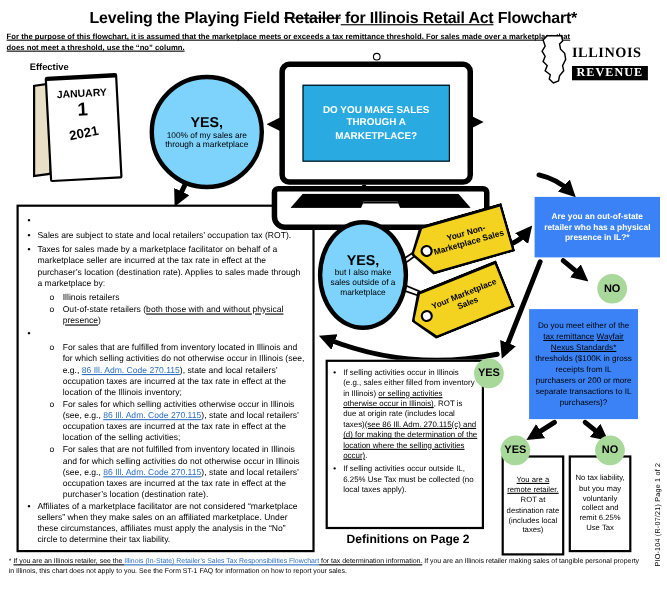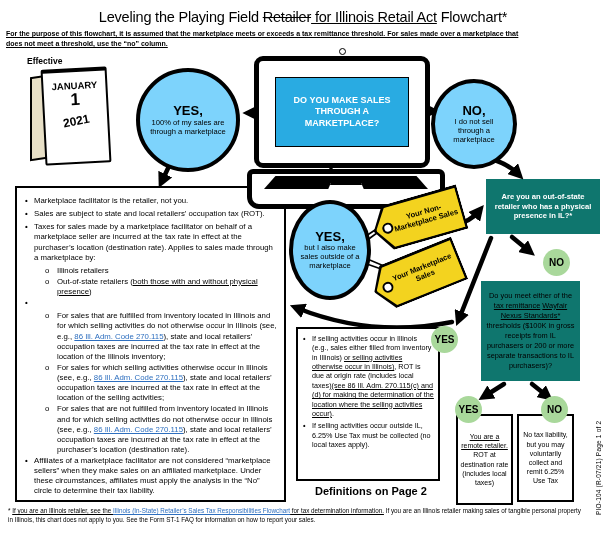--- a/index.html
+++ b/index.html
@@ -3,21 +3,21 @@
 <meta charset="utf-8">
 <style>
   html,body{margin:0;padding:0;background:#fff;}
   .canvas{position:relative;width:606px;height:540px;background:#fff;overflow:hidden;
           font-family:"Liberation Sans",sans-serif;color:#000;}
   .u{text-decoration:underline;}
   .strike{text-decoration:line-through;}
   .link{color:#2e6fbf;text-decoration:underline;}
 
   .title{position:absolute;top:9px;left:0;width:606px;text-align:center;
-         font-size:14.5px;font-weight:normal;letter-spacing:-0.2px;z-index:3;}
+         font-size:14.5px;font-weight:bold;letter-spacing:-0.2px;z-index:3;}
   .subtitle{position:absolute;top:29px;left:6px;width:524px;font-size:7px;font-weight:bold;line-height:1.45;z-index:3;}
   .effective{position:absolute;top:56px;left:27px;font-size:8.5px;font-weight:bold;}
 
   
   .cal{position:absolute;left:28px;top:66px;width:86px;height:100px;z-index:4;}
   .cal-spine{position:absolute;left:2px;top:10px;width:13px;height:80px;background:#e7dfc6;
              border:2.5px solid #000;transform:skewY(-8deg);}
   .cal-page{position:absolute;left:15px;top:2px;width:62px;height:90px;background:#fff;
             border:2.5px solid #000;border-top-width:4px;transform:rotate(-3deg);
             text-align:center;border-radius:2px;}
@@ -65,21 +65,21 @@
      text-align:center;font-size:7.6px;font-weight:bold;line-height:1.15;}
 
   
   .box{position:absolute;background:#fff;border:2.5px solid #000;z-index:4;}
   .fac-box{left:15px;top:186px;width:271px;height:316px;padding:8px 6px 4px 8px;font-size:7.8px;line-height:1.3;
            box-sizing:border-box;overflow:hidden;}
   .bullet{display:flex;margin-bottom:3px;}
   .bullet .b-dot{width:9px;flex:0 0 9px;font-weight:bold;}
   .bullet2{display:flex;margin:1px 0 1px 20px;}
   .bullet2 .b-dot{width:12px;flex:0 0 12px;}
-  .blue-box{position:absolute;background:#0f766e;z-index:4;box-sizing:border-box;}
+  .blue-box{position:absolute;background:#3b82f6;z-index:4;box-sizing:border-box;}
   .presence-box{left:486px;top:179px;width:114px;height:55px;color:#fff;font-weight:bold;font-size:7.6px;
                 display:flex;align-items:center;justify-content:center;text-align:center;padding:3px;line-height:1.3;}
   .wayfair-box{left:481px;top:281px;width:99px;height:100px;color:#000;font-weight:normal;font-size:7.4px;
                 display:flex;align-items:center;justify-content:center;text-align:center;padding:5px;line-height:1.36;}
   .oos-box{left:296px;top:327px;width:144px;height:154px;border-width:2px;padding:5px 4px 2px 5px;
            font-size:7.2px;line-height:1.3;box-sizing:border-box;overflow:hidden;z-index:5;}
   .oos-intro{text-decoration:underline;margin-bottom:2px;}
   .small-box{position:absolute;background:#fff;border:2px solid #000;z-index:5;box-sizing:border-box;
            font-size:7px;line-height:1.32;text-align:center;display:flex;align-items:center;justify-content:center;
            padding:2px;}
@@ -132,40 +132,45 @@
 
   <div class="cal">
     <div class="cal-spine"></div>
     <div class="cal-page">
       <div class="cal-month">JANUARY</div>
       <div class="cal-day">1</div>
       <div class="cal-year">2021</div>
     </div>
   </div>
 
+  <div class="logo">
+    <svg width="28" height="48" viewBox="0 0 30 48">
+      <path d="M 8 1 L 22 1 L 23 6 L 20 9 L 21 14 L 25 18 L 26 24 L 23 30 L 24 35 L 20 40 L 19 45 L 14 47 L 10 43 L 11 39 L 6 35 L 8 30 L 4 26 L 6 21 L 3 16 L 6 11 L 4 5 Z" fill="#fff" stroke="#000" stroke-width="1.4"></path>
+    </svg>
+    <div class="logo-txt">
+      <div class="logo-state">ILLINOIS</div>
+      <div class="logo-dept">REVENUE</div>
+    </div>
+  </div>
 
   <div class="laptop">
     <div class="lap-cam"></div>
     <div class="lap-screen">
       <div class="lap-screen-inner">DO YOU MAKE SALES THROUGH A MARKETPLACE?</div>
     </div>
     <div class="lap-base">
       <div class="lap-kb"></div>
       <div class="lap-pad"></div>
     </div>
   </div>
 
   <div class="circle" style="left:136px;top:68px;width:96px;height:96px;">
     <div class="c-title">YES,</div>
     <div class="c-body" style="width:84px;">100% of my sales are through a marketplace</div>
   </div>
-  <div class="circle" style="left:431px;top:79px;width:78px;height:82px;">
-    <div class="c-title">NO,</div>
-    <div class="c-body" style="width:64px;">I do not sell through a marketplace</div>
-  </div>
   <div class="circle" style="left:289px;top:200px;width:74px;height:92px;">
     <div class="c-title">YES,</div>
     <div class="c-body" style="width:68px;">but I also make sales outside of a marketplace</div>
   </div>
 
   <div class="circle-sm" style="left:543px;top:249px;">NO</div>
   <div class="circle-sm" style="left:431px;top:326px;">YES</div>
   <div class="circle-sm" style="left:455px;top:396px;">YES</div>
   <div class="circle-sm" style="left:541px;top:396px;">NO</div>
 
@@ -180,21 +185,20 @@
     <div class="tag-outer">
         <div class="tag-inner"></div>
       </div>
     <div class="tag-hole"></div>
     <div class="tag-label">Your Marketplace Sales</div>
   </div>
 
   <div class="box fac-box">
     <div class="bullet">
         <span class="b-dot">•</span>
-      <span>Marketplace facilitator is the retailer, not you.</span>
       </div>
     <div class="bullet">
         <span class="b-dot">•</span>
       <span>Sales are subject to state and local retailers’ occupation tax (ROT).</span>
       </div>
     <div class="bullet">
         <span class="b-dot">•</span>
       <span>Taxes for sales made by a marketplace facilitator on behalf of a marketplace seller are incurred at the tax rate in effect at the purchaser’s location (destination rate). Applies to sales made through a marketplace by:</span>
       </div>
     <div class="bullet2">

